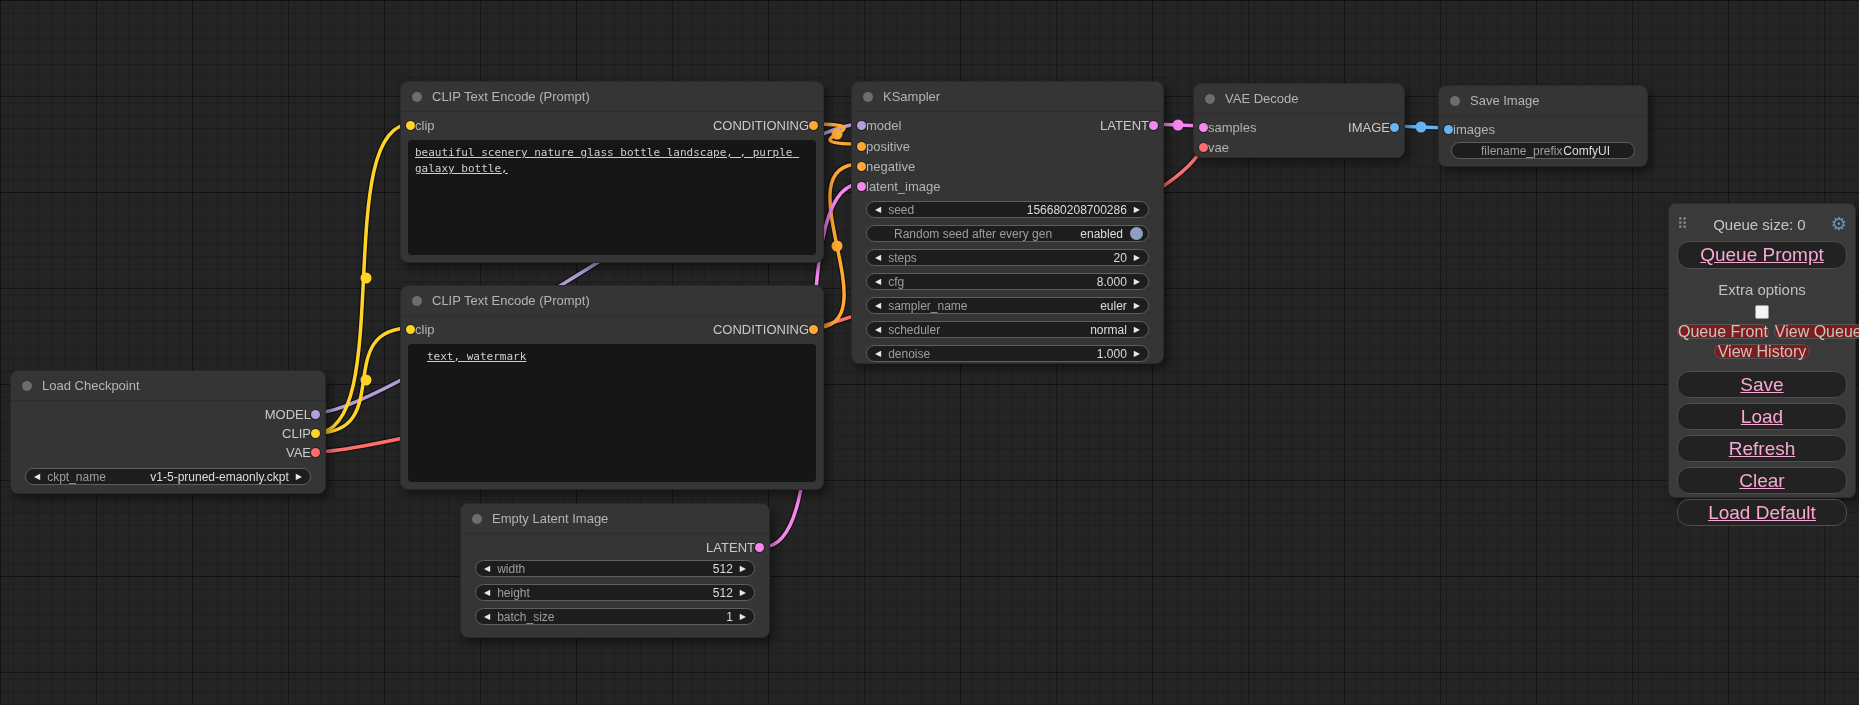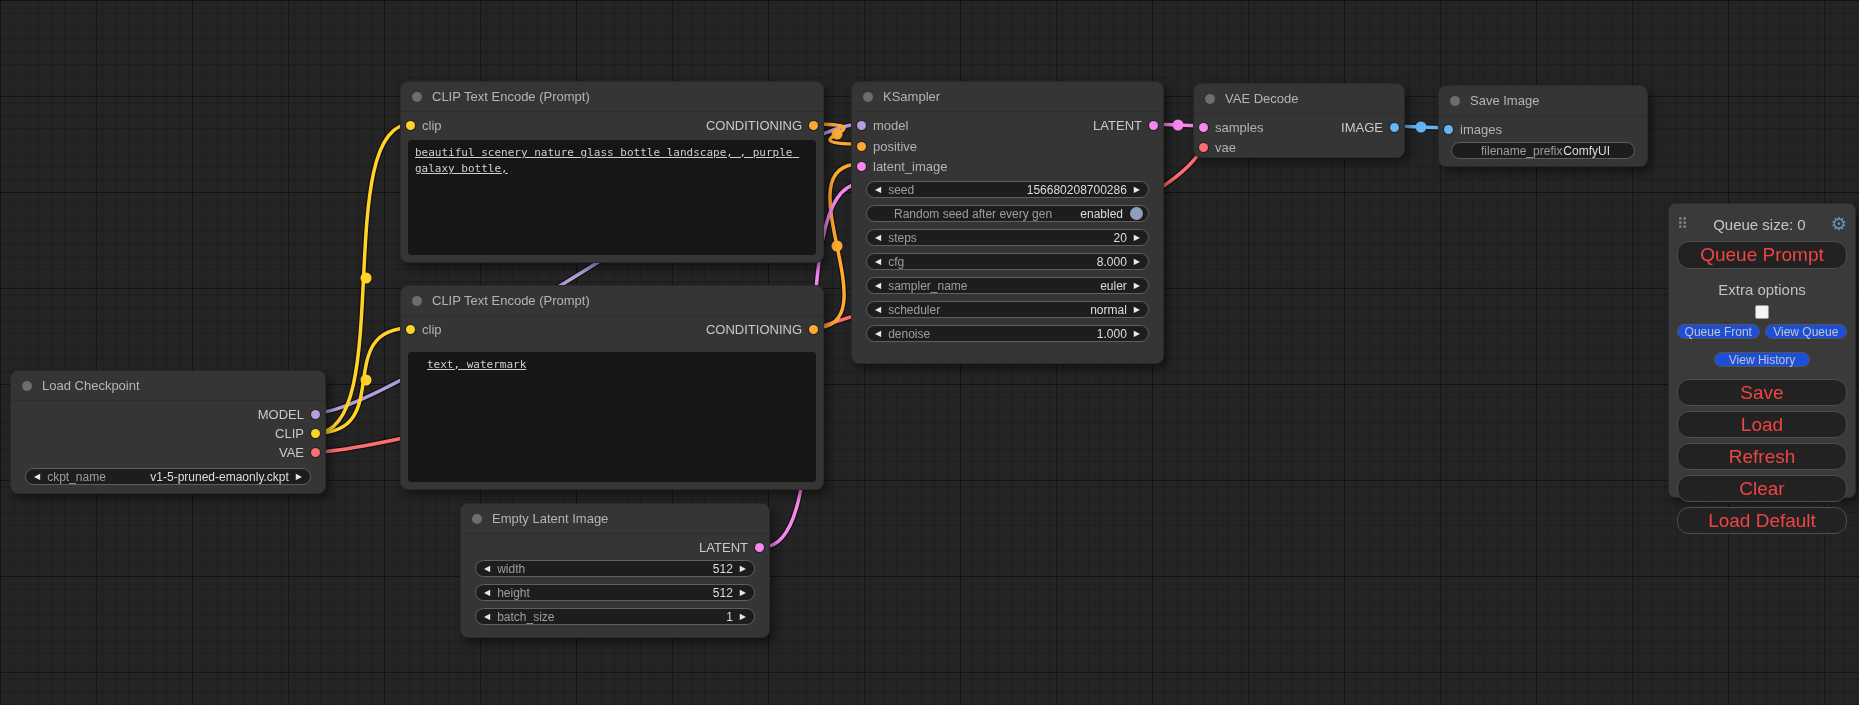--- a/index.html
+++ b/index.html
@@ -21,21 +21,21 @@
     border:1px solid #2a2a2a; border-radius:8px;
     box-shadow:4px 5px 10px rgba(0,0,0,.45);
   }
   .ntitle {
     height:30px; display:flex; align-items:center; gap:10px;
     padding:0 11px; color:#b4b4b4; font-size:13px;
     border-bottom:1px solid #2d2d2d; border-radius:8px 8px 0 0;
   }
   .ndot { width:10px; height:10px; border-radius:50%; background:#6d6d6d; flex:0 0 auto; }
   .srow { display:flex; align-items:center; justify-content:space-between; padding:0 5px; }
-  .slot { display:flex; align-items:center; gap:7px; font-size:13px; color:#b3b3b3;justify-content:space-between; }
+  .slot { display:flex; align-items:center; font-size:13px; color:#b3b3b3;justify-content:space-between; }
   .slot.out { color:#c9c9c9; }
   .sdot { width:9px; height:9px; border-radius:50%; flex:0 0 auto; box-shadow:0 0 0 1px rgba(0,0,0,.35); }
   .widget {
     height:17px; margin:0 14px 7px; background:#1d1d1d;
     border:1px solid #5f5f5f; border-radius:9px;
     display:flex; align-items:center; padding:0 8px;
     font-size:12px; color:#c8c8c8; line-height:1;
   }
   .arr { font-size:8px; color:#e8e8e8; }
   .wlabel { color:#9f9f9f; margin-left:7px; white-space:nowrap; }
@@ -53,34 +53,34 @@
     background:#3a3a3a; border:1px solid #2c2c2c; border-radius:7px;
     box-shadow:4px 5px 10px rgba(0,0,0,.45); padding:8px;
   }
   .mhead { height:24px; display:flex; align-items:center; }
   .mhandle { color:#8f8f8f; font-size:15px; cursor:grab; }
   .mtitle { flex:1; text-align:center; color:#c6c6c6; font-size:15px; }
   .mgear { font-size:18px; line-height:1; cursor:pointer; }
   .btn {
     display:flex; align-items:center; justify-content:center;
     background:#222222; border:1px solid #4d4d4d; border-radius:12px;
-    color:#ef4444; cursor:pointer; width:100%;
+    color:#f9a8d4; cursor:pointer; width:100%;text-decoration:underline;
   }
   .btn.big { height:28px; font-size:19px; }
   .btn.act { height:27px; font-size:19px; margin-top:5px; }
   .extra-row { margin-top:12px; display:flex; align-items:center; justify-content:center; gap:7px;flex-direction:column; }
   .extra-label { color:#c0c0c0; font-size:15px; }
   .chk { width:14px; height:14px; background:#f4f4f4; border:1px solid #9a9a9a; border-radius:2px; }
   .pill-row { margin-top:5px; display:flex; gap:5px; }
   .pill {
     flex:1; height:15px; display:flex; align-items:center; justify-content:center;
-    background:#1d4ed8; border:1px solid #555; border-radius:8px;
-    color:#c4c4c4; font-size:12px; cursor:pointer; white-space:nowrap;
-  }
-  .pill.center { flex:0 0 auto; width:96px; margin:8px auto 0; }
+    background:#7f1d1d; border:1px solid #555; border-radius:8px;
+    color:#c4c4c4; font-size:16px; cursor:pointer; white-space:nowrap;
+  }
+  .pill.center { flex:0 0 auto; width:96px; margin:0 auto 0; }
   .actions { margin-top:12px; }
 </style>
 </head>
 <body>
 
 <div id="canvas">
 
   <svg id="wires" width="1859" height="705">
 
     <g stroke="#131313" stroke-width="6" fill="none">
@@ -176,21 +176,21 @@
     <div class="srow" style="height:22px; margin-top:2px;">
       <span class="slot">
         <span class="sdot" style="background: rgb(255, 212, 38);"></span>
         <span>clip</span>
       </span>
       <span class="slot out">
         <span>CONDITIONING</span>
         <span class="sdot" style="background: rgb(255, 169, 49);"></span>
       </span>
     </div>
-    <div class="ta" style="top:66px;padding-left:19px;">text, watermark</div>
+    <div class="ta" style="top:58px;padding-left:19px;">text, watermark</div>
   </div>
 
   <div class="node" style="left:460px; top:503px; width:310px; height:135px;">
     <div class="ntitle">
       <span class="ndot" style="background: rgb(109, 109, 109);"></span>
       <span>Empty Latent Image</span>
     </div>
     <div class="srow" style="height:20px; margin-top:3px; justify-content:flex-end;">
       <span class="slot out">
         <span>LATENT</span>
@@ -231,20 +231,26 @@
       </span>
       <span class="slot out">
         <span>LATENT</span>
         <span class="sdot" style="background: rgb(247, 134, 238);"></span>
       </span>
     </div>
     <div class="srow" style="height:20px;">
       <span class="slot">
         <span class="sdot" style="background: rgb(255, 169, 49);"></span>
         <span>positive</span>
+      </span>
+    </div>
+    <div class="srow" style="height:20px;">
+      <span class="slot">
+        <span class="sdot" style="background: rgb(255, 169, 49);"></span>
+        <span>negative</span>
       </span>
     </div>
     <div class="srow" style="height:20px;">
       <span class="slot">
         <span class="sdot" style="background: rgb(247, 134, 238);"></span>
         <span>latent_image</span>
       </span>
     </div>
     <div style="padding-top:5px;">
       <div class="widget">

